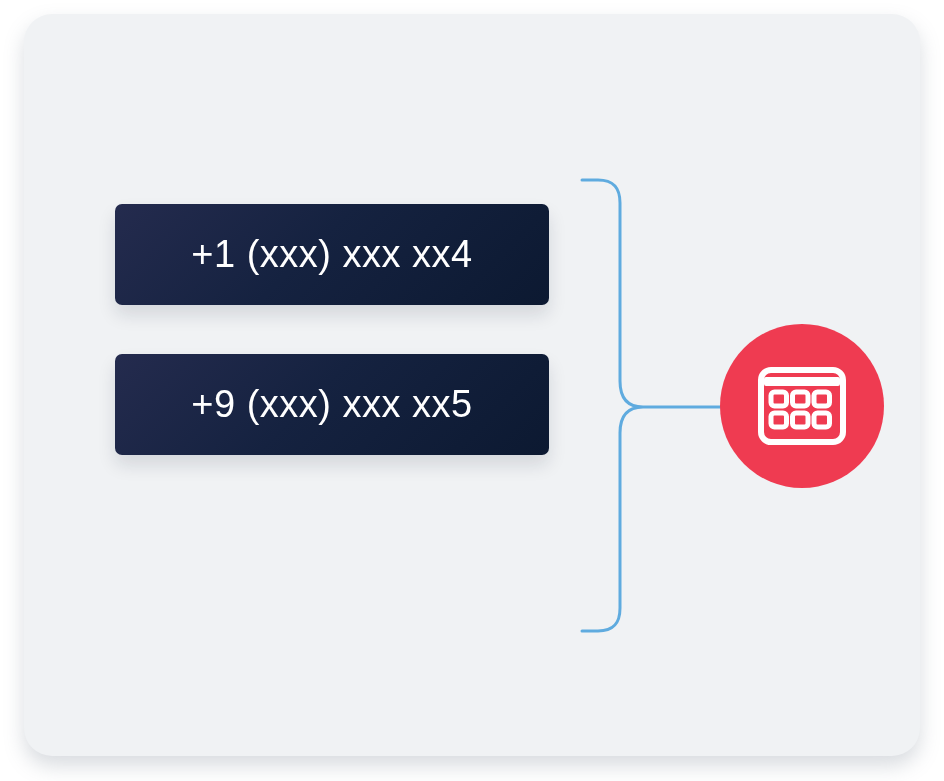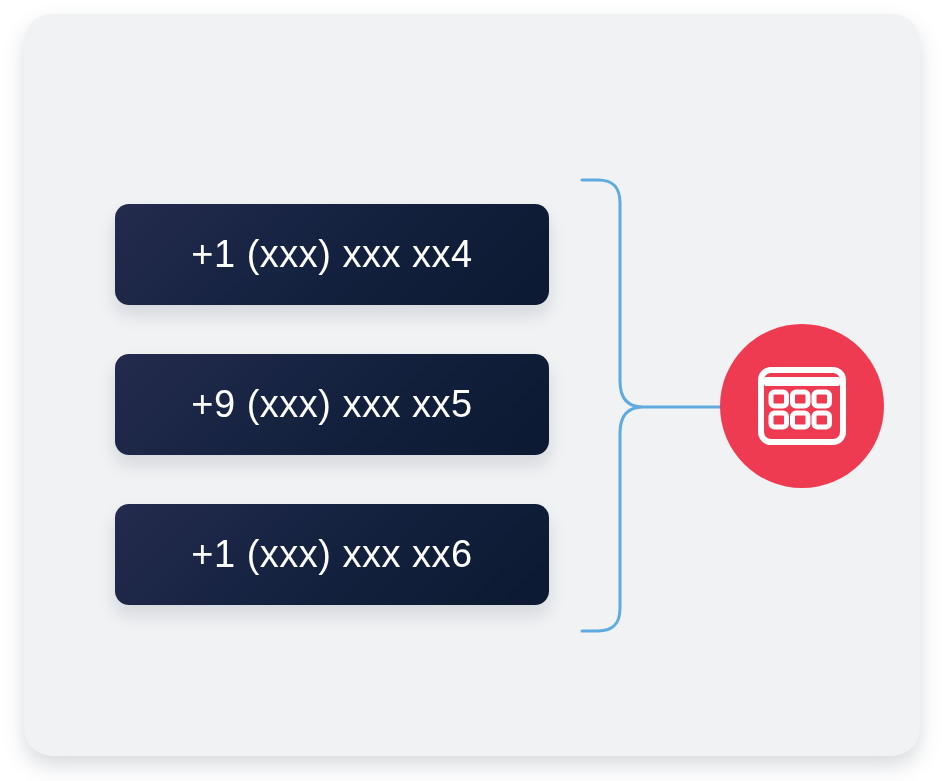--- a/index.html
+++ b/index.html
@@ -23,21 +23,21 @@
     height: 742px;
     background: #f0f2f4;
     border-radius: 28px;
     box-shadow: 0 10px 20px rgba(130, 140, 152, 0.30);
   }
   .pill {
     position: absolute;
     left: 91px;
     width: 434px;
     height: 101px;
-    border-radius: 14px;
+    border-radius: 7px;
     background: linear-gradient(135deg, #242b4e 0%, #152240 45%, #0c1931 100%);
     display: flex;
     align-items: center;
     justify-content: center;
     box-shadow: 0 10px 18px rgba(13, 26, 51, 0.12);
   }
   .pill-1 { top: 190px; }
   .pill-2 { top: 340px; }
   .pill-3 { top: 490px; }
   .pill-text {
@@ -70,23 +70,20 @@
   <div class="card">
 
     <div class="pill pill-1">
       <span class="pill-text">+1 (xxx) xxx xx4</span>
     </div>
 
     <div class="pill pill-2">
       <span class="pill-text">+9 (xxx) xxx xx5</span>
     </div>
 
-    <div class="pill pill-3">
-      <span class="pill-text">+1 (xxx) xxx xx6</span>
-    </div>
 
     <svg class="brace" viewBox="0 0 160 475">
       <path d="M8 11 H24 C40 11 46 19 46 34
                V212 C46 229 53 238 69 238
                C53 238 46 247 46 264
                V439 C46 454 40 462 24 462
                H8
                M69 238 H148" fill="none" stroke-width="3" stroke-linecap="round" stroke-linejoin="round" stroke="#5fabdf"></path>
     </svg>
 

